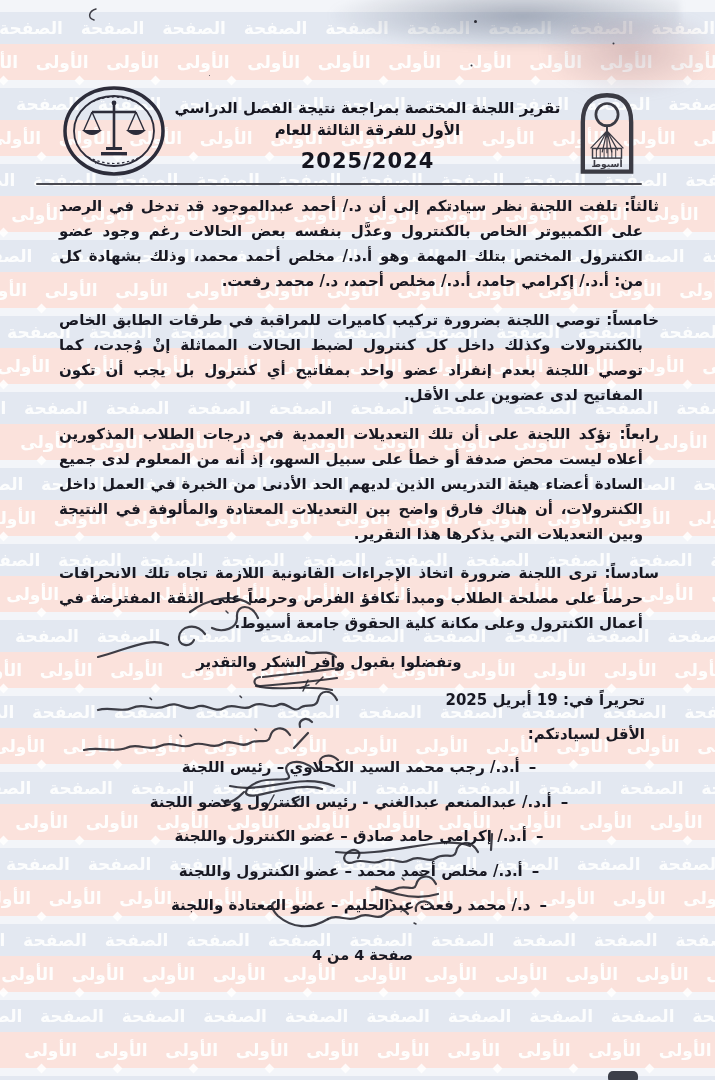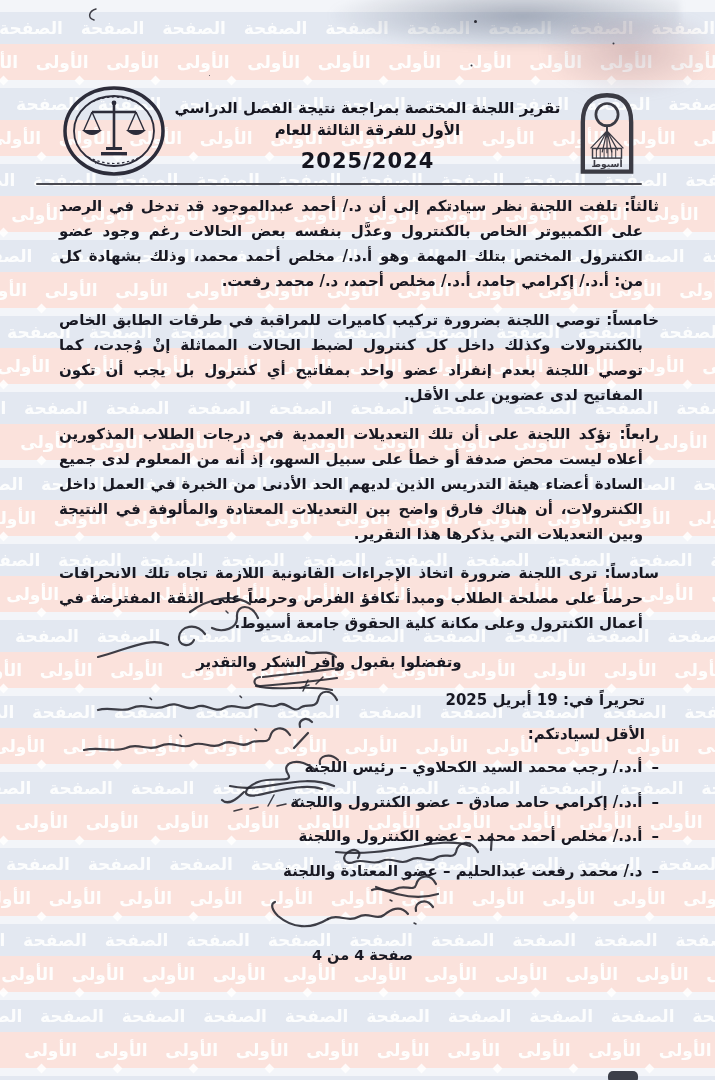--- a/index.html
+++ b/index.html
@@ -92,21 +92,21 @@
   }
   .closing{
     text-align:center;margin-top:6px;
     transform:translateX(-30px);
   }
   .dateline{text-align:right;margin:13px 14px 0 0;}
   .presented{text-align:right;margin:9px 14px 0 0;}
   .members{
     list-style:none;margin:8px 0 0 0;padding:0;
   }
-  .members li{margin-bottom:9.5px;}
+  .members li{margin-bottom:9.5px;text-align:center;}
   .members .dash{margin-left:9px;}
   .footer{
     position:absolute;top:947px;left:0;right:0;text-align:center;
     font-size:14.5px;font-weight:bold;color:var(--text);
     transform:translateX(5px);
   }
 
   
   .ink-layer{position:absolute;inset:0;z-index:4;pointer-events:none;}
   .ink-layer path{fill:none;stroke:var(--ink);stroke-width:2.2;stroke-linecap:round;stroke-linejoin:round;opacity:.88;}
@@ -361,20 +361,21 @@
       <p class="para">خامساً: توصي اللجنة بضرورة تركيب كاميرات للمراقبة في طرقات الطابق الخاص بالكنترولات وكذلك داخل كل كنترول لضبط الحالات المماثلة إنْ وُجدت، كما توصي اللجنة بعدم إنفراد عضو واحد بمفاتيح أي كنترول بل يجب أن تكون المفاتيح لدى عضوين على الأقل.</p>
       <p class="para">رابعاً: تؤكد اللجنة على أن تلك التعديلات العمدية في درجات الطلاب المذكورين أعلاه ليست محض صدفة أو خطأ على سبيل السهو، إذ أنه من المعلوم لدى جميع السادة أعضاء هيئة التدريس الذين لديهم الحد الأدنى من الخبرة في العمل داخل الكنترولات، أن هناك فارق واضح بين التعديلات المعتادة والمألوفة في النتيجة وبين التعديلات التي يذكرها هذا التقرير.</p>
       <p class="para">سادساً: ترى اللجنة ضرورة اتخاذ الإجراءات القانونية اللازمة تجاه تلك الانحرافات حرصاً على مصلحة الطلاب ومبدأ تكافؤ الفرص وحرصاً على الثقة المفترضة في أعمال الكنترول وعلى مكانة كلية الحقوق جامعة أسيوط.</p>
 
       <div class="closing">وتفضلوا بقبول وافر الشكر والتقدير</div>
       <div class="dateline">تحريراً في: 19 أبريل 2025</div>
       <div class="presented">الأقل لسيادتكم:</div>
 
       <ul class="members" id="members">
           <li><span class="dash">–</span><span>أ.د./ رجب محمد السيد الكحلاوي – رئيس اللجنة</span></li>
+          <li><span class="dash">–</span><span>أ.د./ عبدالمنعم عبدالغني - رئيس الكنترول وعضو اللجنة</span></li>
           <li><span class="dash">–</span><span>أ.د./ إكرامي حامد صادق – عضو الكنترول واللجنة</span></li>
           <li><span class="dash">–</span><span>أ.د./ مخلص أحمد محمد – عضو الكنترول واللجنة</span></li>
           <li><span class="dash">–</span><span>د./ محمد رفعت عبدالحليم – عضو المعتادة واللجنة</span></li>
         </ul>
     </div>
 
     <div class="footer">صفحة 4 من 4</div>
   </div>
 
   <svg class="ink-layer" width="715" height="1080" viewBox="0 0 715 1080">

